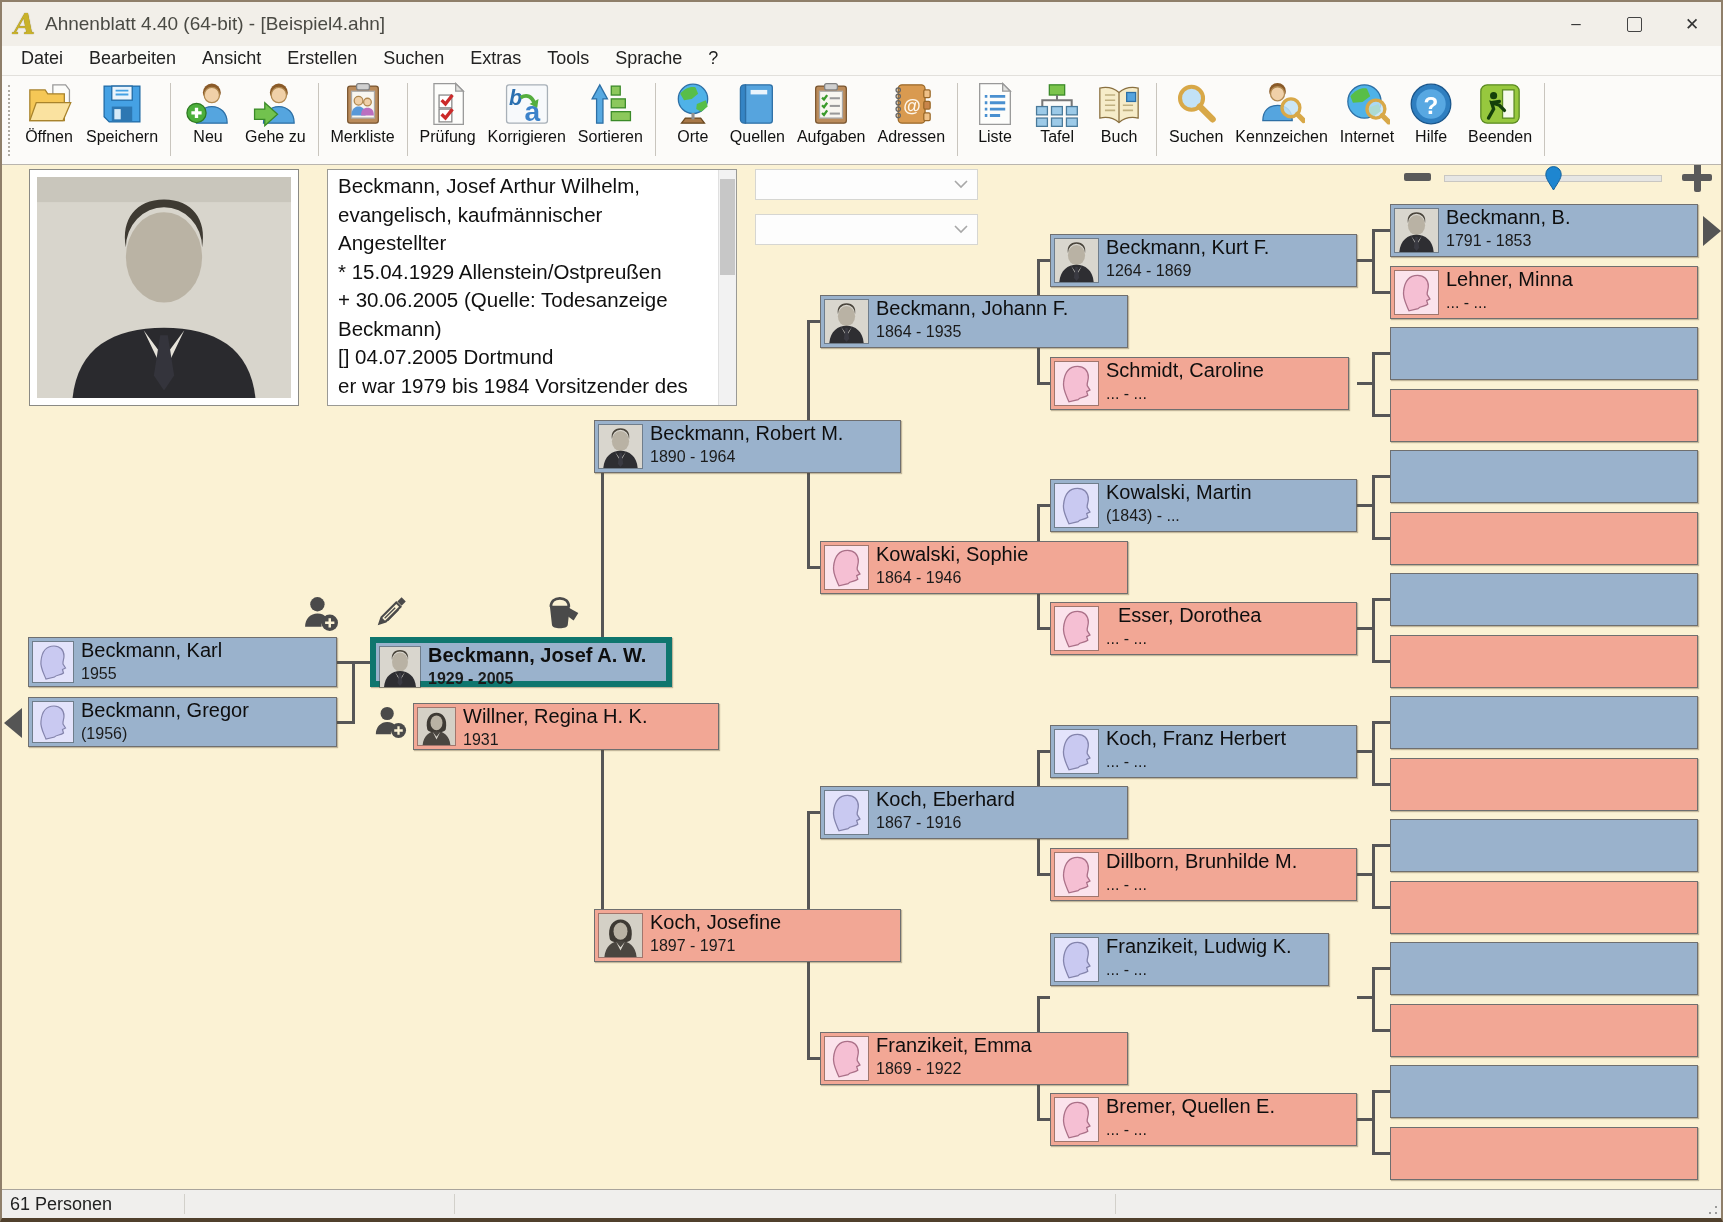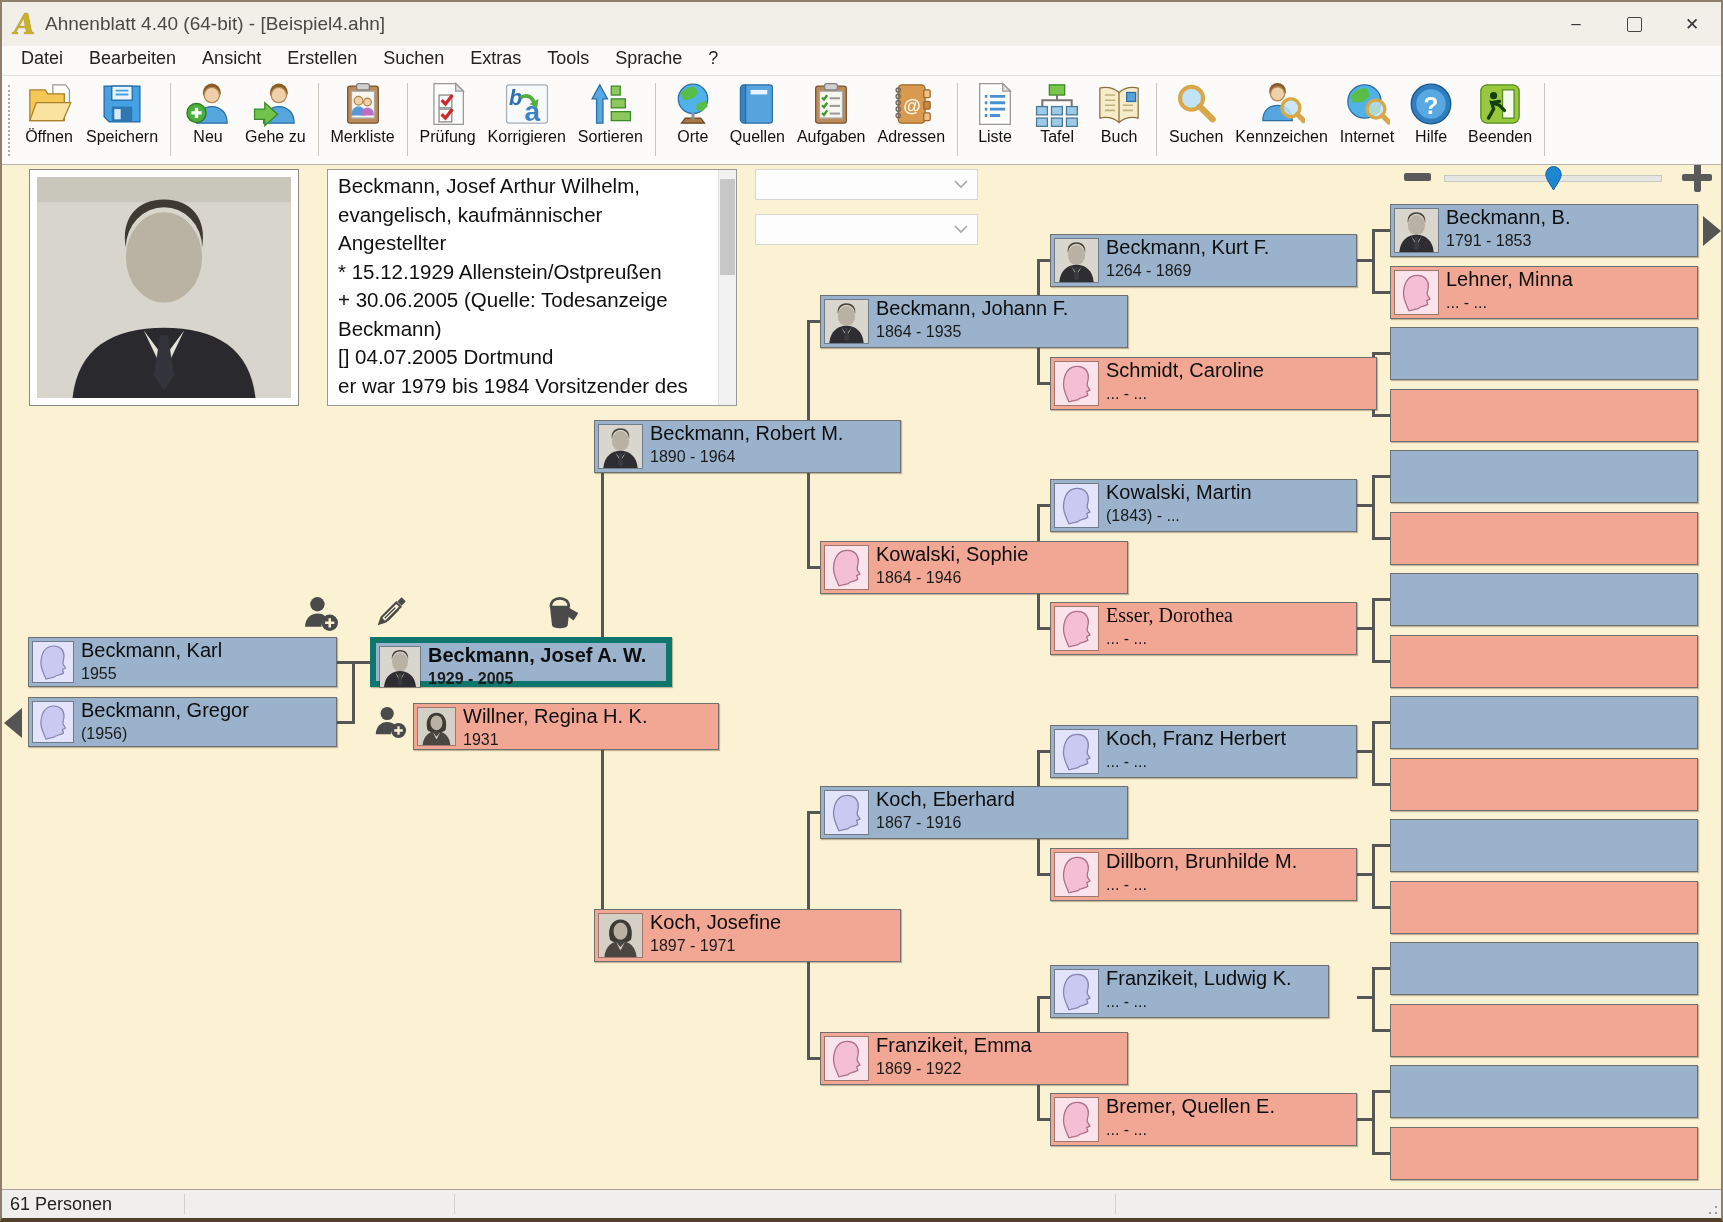--- a/index.html
+++ b/index.html
@@ -558,21 +558,21 @@
               <ellipse cx="20" cy="15" rx="8" ry="9.5" fill="#B9B2A4"></ellipse>
               <path d="M12 13a8 8.5 0 0 1 16 0c1-6-2-10-8-10s-9 4-8 10z" fill="#49443B"></path>
               <path d="M4 40c1-11 8-16 16-16s15 5 16 16z" fill="#2E2E32"></path>
               <path d="M15 25l5 7 5-7-5 9z" fill="#E8E5DE"></path>
               <path d="M19 26h2l1.5 10-2.5 3-2.5-3z" fill="#3A3A42"></path>
             </svg>
           </span>
           <div class="pb-name" style="left: 55px;">Beckmann, Kurt F.</div>
           <div class="pb-dates" style="left: 55px;">1264 - 1869</div>
         </div>
-        <div class="person-box female" style="left: 1048px; top: 192px; width: 327px; height: 53px;">
+        <div class="person-box female" style="left: 1048px; top: 192px; width: 299px; height: 53px;">
           <span class="pb-portrait" style="width: 45px; height: 45px;">
             <svg viewBox="0 0 40 40" preserveAspectRatio="none">
               <rect width="40" height="40" fill="#FBE3EC"></rect>
               <path d="M13 37c-3-7-6-12-5-18C9 9 14 4 21 4c6 0 10 4 10 10 0 3.5-1.5 5.5-1 8l2.5 4-3 1.5 1 3.5c-3 2.5-7 1.5-9 4z" fill="#F5BFD3" stroke="#AA7088" stroke-width="1.2"></path>
             </svg>
           </span>
           <div class="pb-name" style="left: 55px;">Schmidt, Caroline</div>
           <div class="pb-dates" style="left: 55px;">... - ...</div>
         </div>
         <div class="person-box male" style="left: 1048px; top: 314px; width: 307px; height: 53px;">
@@ -585,21 +585,21 @@
           <div class="pb-name" style="left: 55px;">Kowalski, Martin</div>
           <div class="pb-dates" style="left: 55px;">(1843) - ...</div>
         </div>
         <div class="person-box female" style="left: 1048px; top: 437px; width: 307px; height: 53px;">
           <span class="pb-portrait" style="width: 45px; height: 45px;">
             <svg viewBox="0 0 40 40" preserveAspectRatio="none">
               <rect width="40" height="40" fill="#FBE3EC"></rect>
               <path d="M13 37c-3-7-6-12-5-18C9 9 14 4 21 4c6 0 10 4 10 10 0 3.5-1.5 5.5-1 8l2.5 4-3 1.5 1 3.5c-3 2.5-7 1.5-9 4z" fill="#F5BFD3" stroke="#AA7088" stroke-width="1.2"></path>
             </svg>
           </span>
-          <div class="pb-name" style="left: 55px; font-family: Liberation Serif, serif;">Esser, Dorothea</div>
+          <div class="pb-name" style="left: 67px;">Esser, Dorothea</div>
           <div class="pb-dates" style="left: 55px;">... - ...</div>
         </div>
         <div class="person-box male" style="left: 1048px; top: 560px; width: 307px; height: 53px;">
           <span class="pb-portrait" style="width: 45px; height: 45px;">
             <svg viewBox="0 0 40 40" preserveAspectRatio="none">
               <rect width="40" height="40" fill="#E3E3FB"></rect>
               <path d="M13 37c-3-7-6-12-5-18C9 9 14 4 21 4c6 0 10 4 10 10 0 3.5-1.5 5.5-1 8l2.5 4-3 1.5 1 3.5c-3 2.5-7 1.5-9 4z" fill="#C9C9F1" stroke="#8484AC" stroke-width="1.2"></path>
             </svg>
           </span>
           <div class="pb-name" style="left: 55px;">Koch, Franz Herbert</div>
@@ -608,21 +608,21 @@
         <div class="person-box female" style="left: 1048px; top: 683px; width: 307px; height: 53px;">
           <span class="pb-portrait" style="width: 45px; height: 45px;">
             <svg viewBox="0 0 40 40" preserveAspectRatio="none">
               <rect width="40" height="40" fill="#FBE3EC"></rect>
               <path d="M13 37c-3-7-6-12-5-18C9 9 14 4 21 4c6 0 10 4 10 10 0 3.5-1.5 5.5-1 8l2.5 4-3 1.5 1 3.5c-3 2.5-7 1.5-9 4z" fill="#F5BFD3" stroke="#AA7088" stroke-width="1.2"></path>
             </svg>
           </span>
           <div class="pb-name" style="left: 55px;">Dillborn, Brunhilde M.</div>
           <div class="pb-dates" style="left: 55px;">... - ...</div>
         </div>
-        <div class="person-box male" style="left: 1048px; top: 800px; width: 279px; height: 53px; text-decoration: underline;">
+        <div class="person-box male" style="left: 1048px; top: 768px; width: 279px; height: 53px; text-decoration: underline;">
           <span class="pb-portrait" style="width: 45px; height: 45px;">
             <svg viewBox="0 0 40 40" preserveAspectRatio="none">
               <rect width="40" height="40" fill="#E3E3FB"></rect>
               <path d="M13 37c-3-7-6-12-5-18C9 9 14 4 21 4c6 0 10 4 10 10 0 3.5-1.5 5.5-1 8l2.5 4-3 1.5 1 3.5c-3 2.5-7 1.5-9 4z" fill="#C9C9F1" stroke="#8484AC" stroke-width="1.2"></path>
             </svg>
           </span>
           <div class="pb-name" style="left: 55px;">Franzikeit, Ludwig K.</div>
           <div class="pb-dates" style="left: 55px;">... - ...</div>
         </div>
         <div class="person-box female" style="left: 1048px; top: 928px; width: 307px; height: 53px;">
@@ -684,21 +684,21 @@
         <path d="M14 88c2-20 16-28 36-28s34 8 36 28z" fill="#2A2A2E"></path>
         <path d="M42 61l8 11 8-11-8 17z" fill="#E6E3DA"></path>
         <path d="M48.5 63h3l2.5 16-4 6-4-6z" fill="#34343C"></path>
       </svg>
     </div>
 
     <div class="text-panel">
       <div class="info-text">Beckmann, Josef Arthur Wilhelm,
 evangelisch, kaufmännischer
 Angestellter
-* 15.12.1929 Allenstein/Ostpreußen
+* 15.04.1929 Allenstein/Ostpreußen
 + 30.06.2005 (Quelle: Todesanzeige
 Beckmann)
 [] 04.07.2005 Dortmund
 er war 1979 bis 1984 Vorsitzender des</div>
       <div class="vscroll">
         <div class="vthumb"></div>
       </div>
     </div>
 
     <div class="dd" style="left:753px;top:4px">

